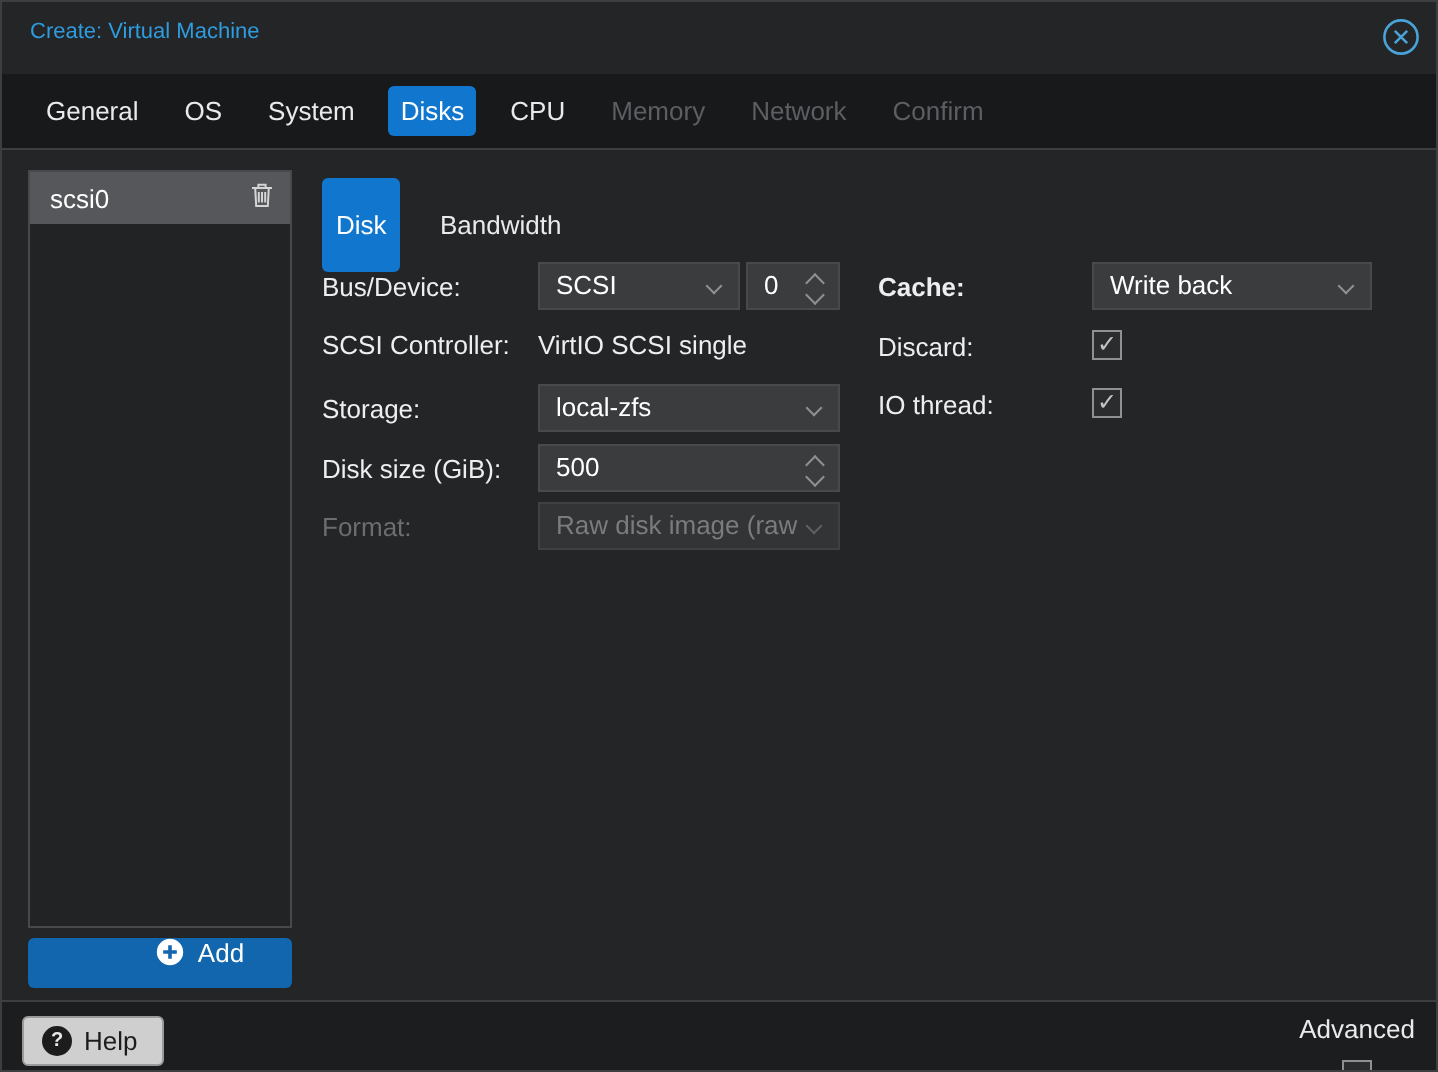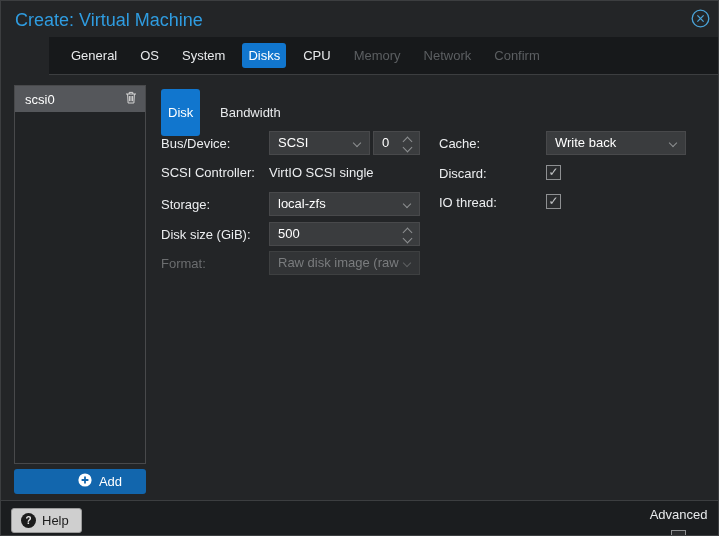--- a/index.html
+++ b/index.html
@@ -4,42 +4,42 @@
 <style>
   * { margin:0; padding:0; box-sizing:border-box; }
   html,body { width:719px; height:536px; background:#141618; }
   body { font-family:"Liberation Sans", sans-serif; font-size:13px; color:#e8eaec; }
 
   .window { position:relative; width:719px; height:536px; background:#232527;
             border:1px solid #3c3e40; overflow:hidden; }
 
   
   .titlebar { position:relative; height:36px; background:#232527; }
-  .titlebar .title { position:absolute; left:14px; top:9px; font-size:18px; color:#2f9ce0; }
+  .titlebar .title { position:absolute; left:14px; top:9px; font-size:11px; color:#2f9ce0; }
   .titlebar .close { position:absolute; right:8px; top:8px; width:19px; height:19px; cursor:pointer; }
 
   
   .tabbar { height:38px; background:#17191b; border-bottom:1px solid #3c3e40;
-            display:flex; align-items:center; padding-left:16px;margin-left:48px; }
+            display:flex; align-items:center; padding-left:16px; }
   .tab { padding:5px 6px; margin-right:11px; color:#e8eaec; border-radius:3px; cursor:pointer; }
   .tab.active { background:#1176ce; color:#ffffff; }
   .tab.disabled { color:#5c5f62; cursor:default; }
 
   
   .bodyarea { position:relative; height:425px; background:#232527; }
 
   .disk-list { position:absolute; left:13px; top:10px; width:132px; height:379px;
                background:#212325; border:1px solid #48494b; }
   .disk-item { height:26px; background:#55575b; color:#ffffff; display:flex;
                align-items:center; padding:0 8px 0 10px; cursor:pointer; }
   .disk-item .lbl { flex:1; }
   .add-btn { position:absolute; left:13px; top:394px; width:132px; height:25px;
              background:#1266ad; border:none; border-radius:3px; color:#ffffff;
              font-size:13px; font-family:"Liberation Sans",sans-serif;
-             display:flex; align-items:center; justify-content:center; gap:7px; cursor:pointer;padding-left:40px; }
+             display:flex; align-items:flex-start; justify-content:center; gap:7px; cursor:pointer;padding-left:40px; }
 
   
   .subtab { position:absolute; padding:16px 7px; color:#e8eaec; border-radius:3px; cursor:pointer; }
   .subtab.active { background:#1176ce; color:#ffffff; }
   .subtab.disk { left:160px; top:14px; }
   .subtab.bandwidth { left:212px; top:14px; }
 
   
   .flabel { position:absolute; color:#eceef0; }
   .flabel.disabled { color:#6b6d6f; }
@@ -66,21 +66,21 @@
   .cmb-bus      { left:268px; top:56px; width:101px; }
   .spn-busnum   { left:372px; top:56px; width:47px; }
   .lbl-scsictl  { left:160px; top:90px; }
   .val-scsictl  { left:268px; top:90px; }
   .lbl-storage  { left:160px; top:122px; }
   .cmb-storage  { left:268px; top:117px; width:151px; }
   .lbl-disksize { left:160px; top:152px; }
   .spn-disksize { left:268px; top:147px; width:151px; }
   .lbl-format   { left:160px; top:181px; }
   .cmb-format   { left:268px; top:176px; width:151px; }
-  .lbl-cache    { left:438px; top:61px; }
+  .lbl-cache    { left:438px; top:61px;font-weight:bold; }
   .cmb-cache    { left:545px; top:56px; width:140px; }
   .lbl-discard  { left:438px; top:91px; }
   .chk-discard  { left:545px; top:90px; }
   .lbl-iothread { left:438px; top:120px; }
   .chk-iothread { left:545px; top:119px; }
 
   
   .footer { position:relative; height:36px; background:#1b1d1f; border-top:1px solid #3c3e40; }
   .help-btn { position:absolute; left:10px; top:7px; height:25px; padding:0 12px 0 9px;
               background:#cfcfcf; border:1px solid #9a9a9a; border-radius:3px;

